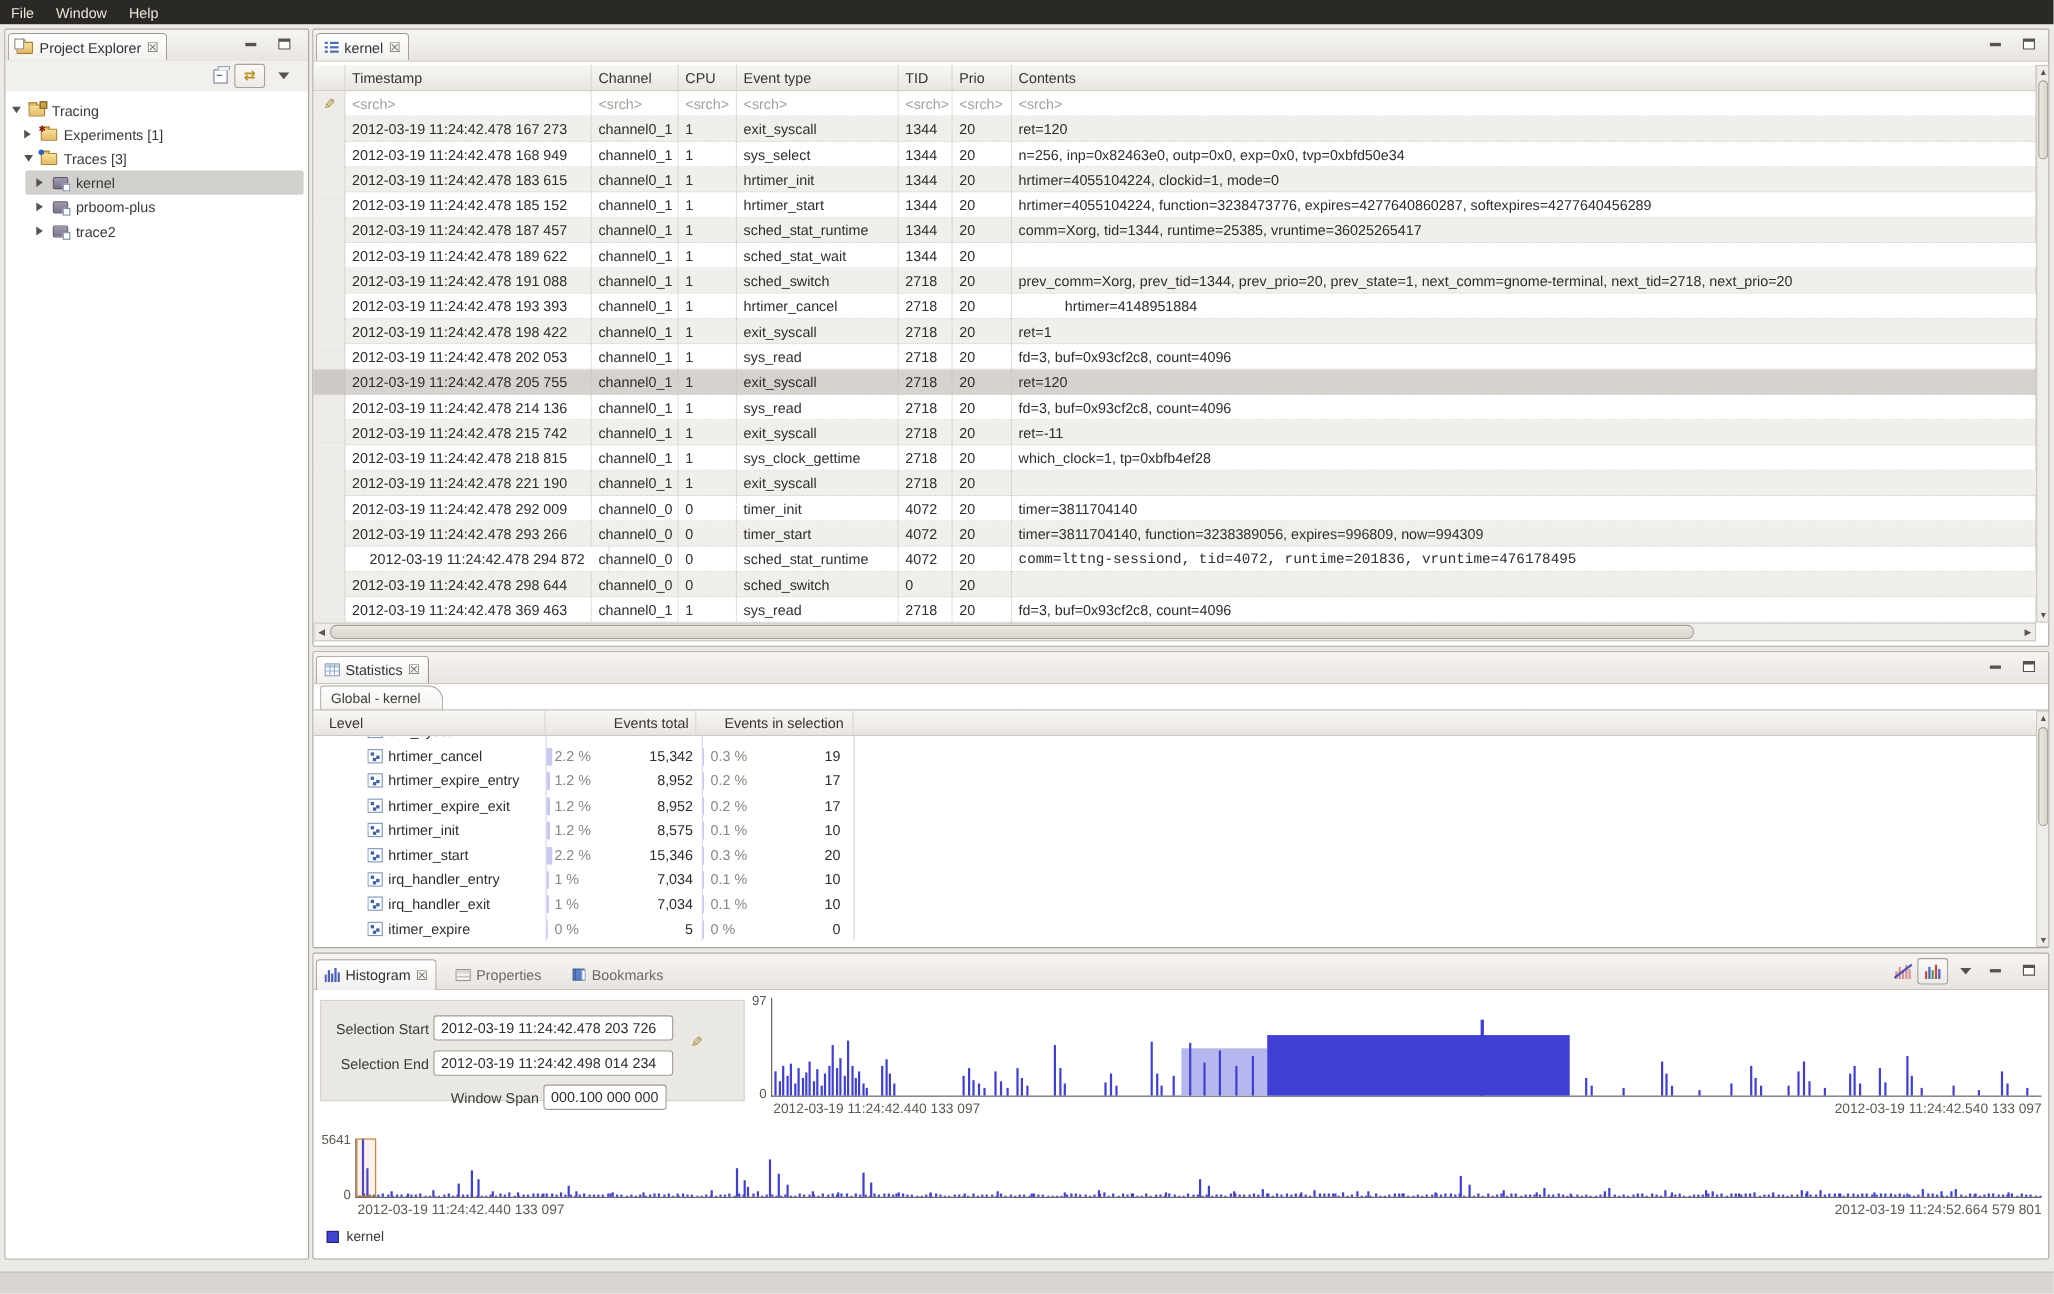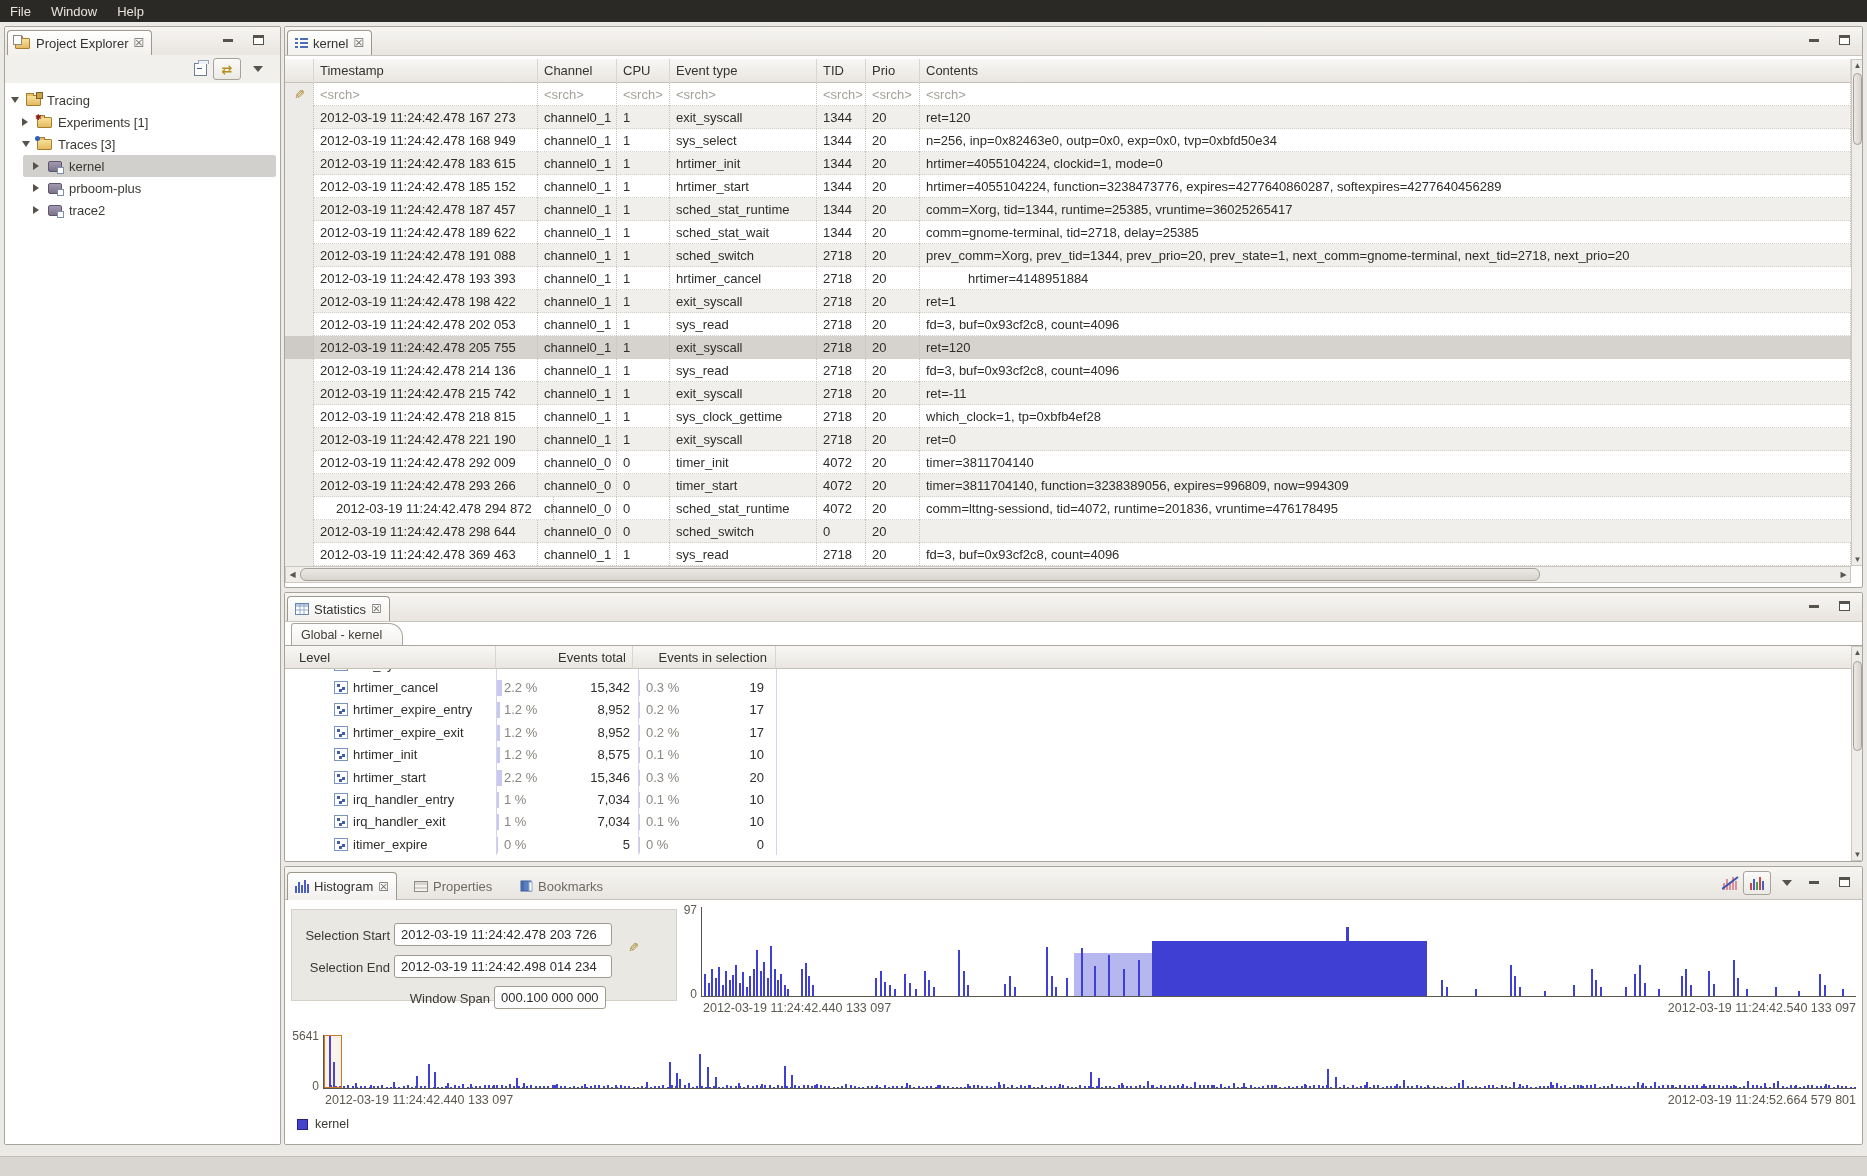--- a/index.html
+++ b/index.html
@@ -268,21 +268,20 @@
         <div class="ev-cell" style="left: 635px; width: 931px;">comm=Xorg, tid=1344, runtime=25385, vruntime=36025265417</div>
       </div>
       <div class="ev-row" style="top: 194px;">
         <div class="ev-cell gutter-cell" style="left: 0px; width: 29px;"></div>
         <div class="ev-cell" style="left: 29px; width: 224px;">2012-03-19 11:24:42.478 189 622</div>
         <div class="ev-cell" style="left: 253px; width: 79px;">channel0_1</div>
         <div class="ev-cell" style="left: 332px; width: 53px;">1</div>
         <div class="ev-cell" style="left: 385px; width: 147px;">sched_stat_wait</div>
         <div class="ev-cell" style="left: 532px; width: 49px;">1344</div>
         <div class="ev-cell" style="left: 581px; width: 54px;">20</div>
-        <div class="ev-cell" style="left: 635px; width: 931px;">comm=gnome-terminal, tid=2718, delay=25385</div>
       </div>
       <div class="ev-row odd" style="top: 217px;">
         <div class="ev-cell gutter-cell" style="left: 0px; width: 29px;"></div>
         <div class="ev-cell" style="left: 29px; width: 224px;">2012-03-19 11:24:42.478 191 088</div>
         <div class="ev-cell" style="left: 253px; width: 79px;">channel0_1</div>
         <div class="ev-cell" style="left: 332px; width: 53px;">1</div>
         <div class="ev-cell" style="left: 385px; width: 147px;">sched_switch</div>
         <div class="ev-cell" style="left: 532px; width: 49px;">2718</div>
         <div class="ev-cell" style="left: 581px; width: 54px;">20</div>
         <div class="ev-cell" style="left: 635px; width: 931px;">prev_comm=Xorg, prev_tid=1344, prev_prio=20, prev_state=1, next_comm=gnome-terminal, next_tid=2718, next_prio=20</div>
@@ -358,21 +357,20 @@
         <div class="ev-cell" style="left: 635px; width: 931px;">which_clock=1, tp=0xbfb4ef28</div>
       </div>
       <div class="ev-row odd" style="top: 401px;">
         <div class="ev-cell gutter-cell" style="left: 0px; width: 29px;"></div>
         <div class="ev-cell" style="left: 29px; width: 224px;">2012-03-19 11:24:42.478 221 190</div>
         <div class="ev-cell" style="left: 253px; width: 79px;">channel0_1</div>
         <div class="ev-cell" style="left: 332px; width: 53px;">1</div>
         <div class="ev-cell" style="left: 385px; width: 147px;">exit_syscall</div>
         <div class="ev-cell" style="left: 532px; width: 49px;">2718</div>
         <div class="ev-cell" style="left: 581px; width: 54px;">20</div>
-        <div class="ev-cell" style="left: 635px; width: 931px;">ret=0</div>
       </div>
       <div class="ev-row" style="top: 424px;">
         <div class="ev-cell gutter-cell" style="left: 0px; width: 29px;"></div>
         <div class="ev-cell" style="left: 29px; width: 224px;">2012-03-19 11:24:42.478 292 009</div>
         <div class="ev-cell" style="left: 253px; width: 79px;">channel0_0</div>
         <div class="ev-cell" style="left: 332px; width: 53px;">0</div>
         <div class="ev-cell" style="left: 385px; width: 147px;">timer_init</div>
         <div class="ev-cell" style="left: 532px; width: 49px;">4072</div>
         <div class="ev-cell" style="left: 581px; width: 54px;">20</div>
         <div class="ev-cell" style="left: 635px; width: 931px;">timer=3811704140</div>
@@ -388,21 +386,21 @@
         <div class="ev-cell" style="left: 635px; width: 931px;">timer=3811704140, function=3238389056, expires=996809, now=994309</div>
       </div>
       <div class="ev-row" style="top: 470px;">
         <div class="ev-cell gutter-cell" style="left: 0px; width: 29px;"></div>
         <div class="ev-cell" style="left: 29px; width: 224px; margin-left: 16px;">2012-03-19 11:24:42.478 294 872</div>
         <div class="ev-cell" style="left: 253px; width: 79px;">channel0_0</div>
         <div class="ev-cell" style="left: 332px; width: 53px;">0</div>
         <div class="ev-cell" style="left: 385px; width: 147px;">sched_stat_runtime</div>
         <div class="ev-cell" style="left: 532px; width: 49px;">4072</div>
         <div class="ev-cell" style="left: 581px; width: 54px;">20</div>
-        <div class="ev-cell" style="left: 635px; width: 931px;">comm=lttng-sessiond, tid=4072, runtime=201836, vruntime=476178495</div>
+        <div class="ev-cell" style="left: 635px; width: 931px; font-family: Liberation Mono, monospace;">comm=lttng-sessiond, tid=4072, runtime=201836, vruntime=476178495</div>
       </div>
       <div class="ev-row odd" style="top: 493px;">
         <div class="ev-cell gutter-cell" style="left: 0px; width: 29px;"></div>
         <div class="ev-cell" style="left: 29px; width: 224px;">2012-03-19 11:24:42.478 298 644</div>
         <div class="ev-cell" style="left: 253px; width: 79px;">channel0_0</div>
         <div class="ev-cell" style="left: 332px; width: 53px;">0</div>
         <div class="ev-cell" style="left: 385px; width: 147px;">sched_switch</div>
         <div class="ev-cell" style="left: 532px; width: 49px;">0</div>
         <div class="ev-cell" style="left: 581px; width: 54px;">20</div>
       </div>

